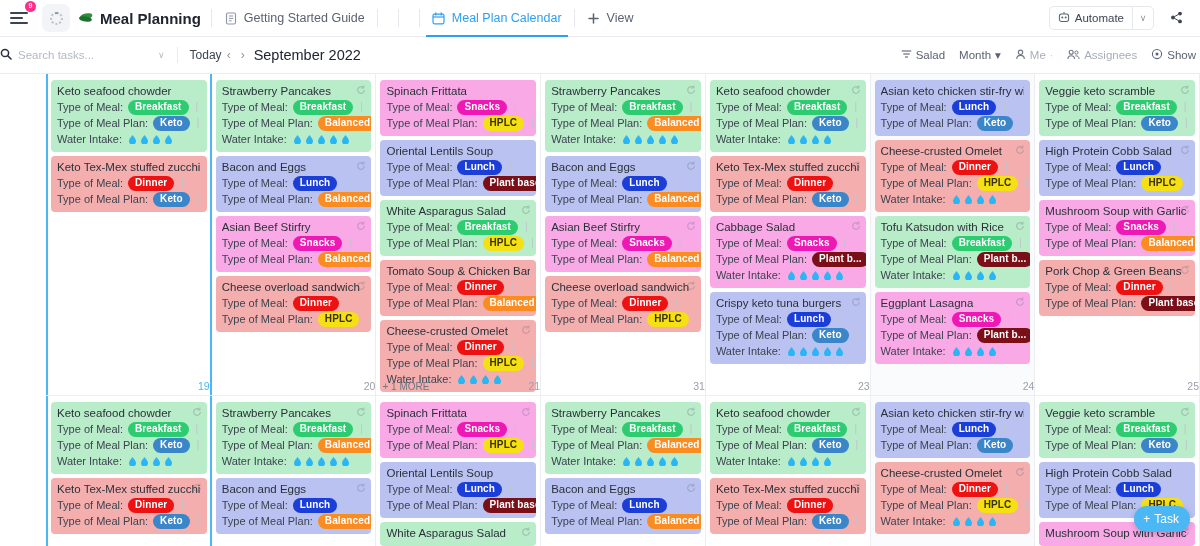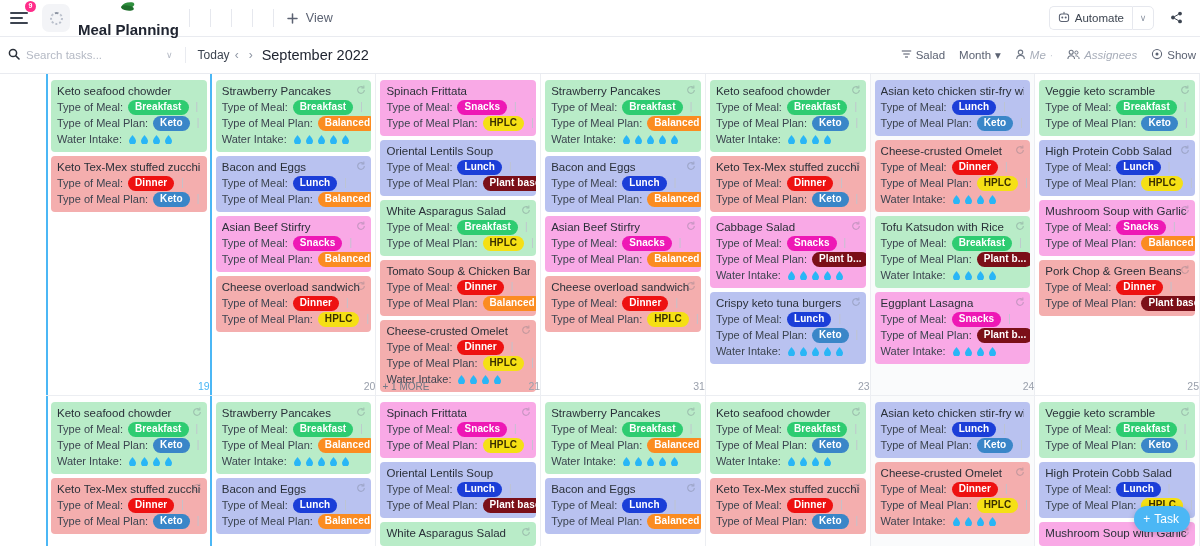--- a/index.html
+++ b/index.html
@@ -43,21 +43,20 @@
     margin-left:8px;display:flex;align-items:center;justify-content:center;
   }
   .spinner {
     width:13px;height:13px;border-radius:50%;
     border:2px dotted #b9bfcb; border-top-color:#8d95a3;
   }
   .app-title {
     display:flex;align-items:center;gap:6px;
     margin-left:8px; font-size:15px; font-weight:700; color:#202531;
     white-space:nowrap;
-    flex-direction:column;
   }
   .leaf-ic { width:16px; height:16px; position:relative; }
   .leaf-ic svg { display:block; }
   .tab-sep { width:1px; height:18px; background:#e6e8ee; margin:0 10px; }
   .tab {
     display:flex; align-items:center; gap:6px;
     font-size:12.5px; color:#5b6272; white-space:nowrap;
     height:37px; padding:0 2px; position:relative; cursor:pointer;
   }
   .tab.active { color:#2f9ff0; }
@@ -81,36 +80,36 @@
     color:#8d95a3; font-size:9px; cursor:pointer; background:#fff;
   }
   .share-btn {
     margin-left:10px; display:flex;align-items:center;gap:5px;
     height:24px; padding:0 6px; font-size:11.5px; color:#3c4450; cursor:pointer;
   }
 
   
   .toolbar {
     height:37px; display:flex; align-items:center;
-    border-bottom:1px solid #e9ebf0; background:#fff; padding-left:8px;
+    border-bottom:1px solid #e9ebf0; background:#fff; 
   }
   .search-wrap { display:flex;align-items:center;gap:6px; width:150px; }
   .search-input {
     border:none; outline:none; font-size:11.5px; color:#8d95a3;
     font-family:inherit; background:transparent; width:110px;
   }
   .search-input::placeholder { color:#b4b9c4; }
   .chev-sm { color:#b4b9c4; font-size:9px; margin-left:8px; cursor:pointer; }
   .tb-sep { width:1px;height:16px;background:#e9ebf0; margin:0 12px; }
   .today-btn { font-size:12px;color:#3c4450; cursor:pointer; }
   .nav-arrow { color:#8d95a3; font-size:12px; padding:0 5px; cursor:pointer; }
   .month-label { font-size:14.5px; color:#202531; margin-left:4px; white-space:nowrap;}
   .toolbar-right { margin-left:auto; display:flex; align-items:center; gap:14px; padding-right:4px; }
   .tb-item { display:flex;align-items:center;gap:4px; font-size:11.5px;color:#5b6272; cursor:pointer; white-space:nowrap;}
-  .tb-item.muted { color:#a7adb9;font-style:italic; }
+  .tb-item.muted { color:#a7adb9; }
   .dotsep { color:#c9cdd6; font-size:10px; }
 
   
   .cal { display:flex; width:1200px; height:472px; position:relative; }
   .daycol {
     flex:1 1 0; min-width:0;
     border-right:1px solid #eceef2;
     position:relative; overflow:hidden;
     padding:6px 4px 0 4px;
     background:#fff;
@@ -191,29 +190,51 @@
       <svg width="16" height="16" viewBox="0 0 16 16">
         <ellipse cx="8" cy="6.5" rx="6.5" ry="3" fill="#2f8f3e" transform="rotate(-14 8 6.5)"></ellipse>
         <ellipse cx="7.4" cy="9" rx="6.5" ry="2.6" fill="#1f6f2c" transform="rotate(8 7.4 9)"></ellipse>
       </svg>
     </span>
     <span>Meal Planning</span>
   </div>
 
   <div class="tab-sep"></div>
 
+  <div class="tab">
+    <span class="tico">
+      <svg width="12" height="13" viewBox="0 0 12 13">
+          <rect x="1.5" y="1" width="9" height="11" rx="1.4" fill="none" stroke="#8d95a3" stroke-width="1.1"></rect>
+          <line x1="3.8" y1="4" x2="8.2" y2="4" stroke="#8d95a3" stroke-width="1"></line>
+          <line x1="3.8" y1="6.4" x2="8.2" y2="6.4" stroke="#8d95a3" stroke-width="1"></line>
+          <line x1="3.8" y1="8.8" x2="6.6" y2="8.8" stroke="#8d95a3" stroke-width="1"></line>
+        </svg>
+    </span>
+    <span>Getting Started Guide</span>
+  </div>
 
   <div class="tab-sep"></div>
 
 
   <div class="tab-sep"></div>
 
 
   <div class="tab-sep"></div>
 
+  <div class="tab active">
+    <span class="tico">
+      <svg width="13" height="13" viewBox="0 0 13 13">
+          <rect x="1" y="2.2" width="11" height="9.6" rx="1.5" fill="none" stroke="#2f9ff0" stroke-width="1.2"></rect>
+          <line x1="1" y1="5" x2="12" y2="5" stroke="#2f9ff0" stroke-width="1.2"></line>
+          <line x1="3.8" y1="0.9" x2="3.8" y2="3" stroke="#2f9ff0" stroke-width="1.3" stroke-linecap="round"></line>
+          <line x1="9.2" y1="0.9" x2="9.2" y2="3" stroke="#2f9ff0" stroke-width="1.3" stroke-linecap="round"></line>
+        </svg>
+    </span>
+    <span>Meal Plan Calendar</span>
+  </div>
 
   <div class="tab-sep"></div>
 
   <div class="tab">
     <span class="tico">
       <svg width="11" height="11" viewBox="0 0 11 11">
           <line x1="5.5" y1="1" x2="5.5" y2="10" stroke="#5b6272" stroke-width="1.5" stroke-linecap="round"></line>
           <line x1="1" y1="5.5" x2="10" y2="5.5" stroke="#5b6272" stroke-width="1.5" stroke-linecap="round"></line>
         </svg>
     </span>

